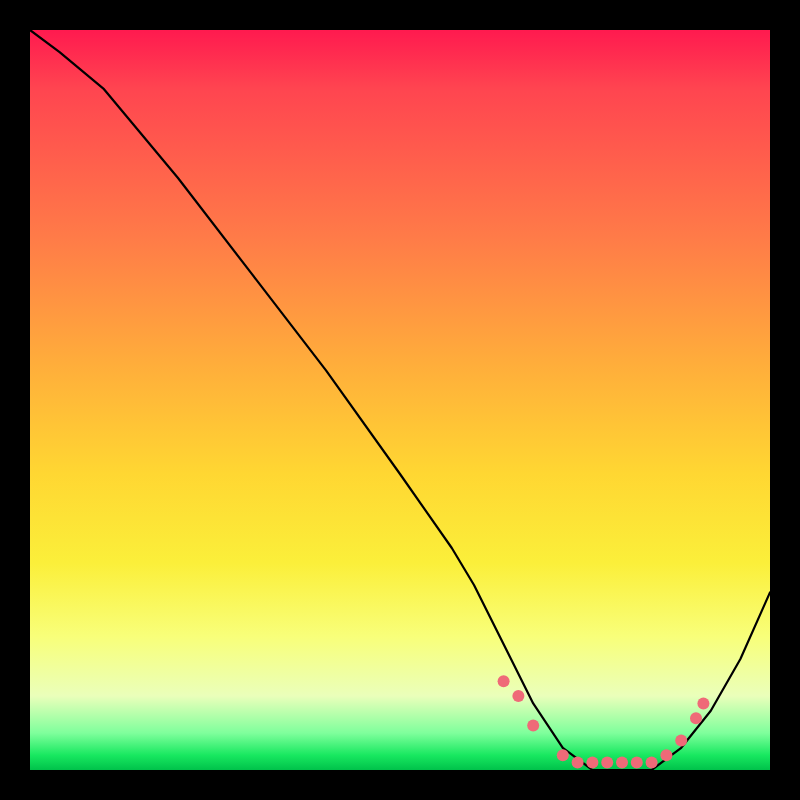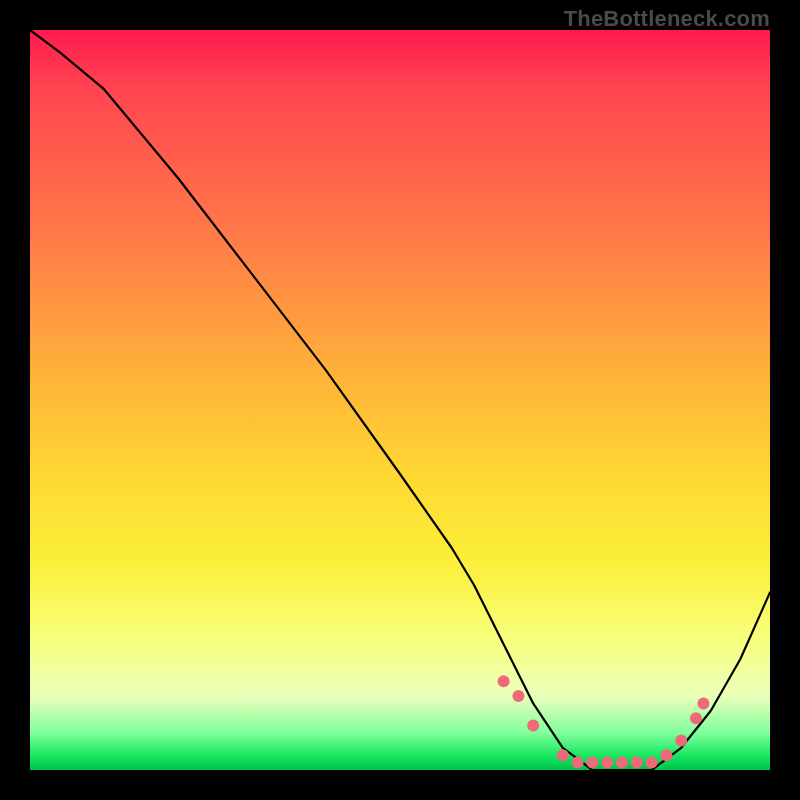--- a/index.html
+++ b/index.html
@@ -55,21 +55,20 @@
     font-weight: 600;
     letter-spacing: 0.2px;
     user-select: none;
   }
 </style>
 </head>
 <body>
 
 <div class="frame">
 
-  <div class="watermark">TheBottleneck.com</div>
 
   <div class="plot-area">
     <div class="gradient-bg"></div>
 
     <svg class="curve" viewBox="0 0 740 740" preserveAspectRatio="none">
       <g>
         <path id="curve-path" d="M 0 0 L 29.6 22.200000000000045 L 74 59.19999999999993 L 148 148 L 222 244.2 L 296 340.4 L 370 444 L 421.79999999999995 518 L 444 555 L 481 629 L 503.20000000000005 673.4 L 532.8 717.8 L 562.4 740 L 592 740 L 621.6 740 L 651.2 717.8 L 680.8000000000001 680.8 L 710.4 629 L 740 562.4" fill="none" stroke="#000" stroke-width="2.2" stroke-linecap="round" stroke-linejoin="round"></path>
       </g>
       <g id="markers">
           <circle cx="473.6" cy="651.2" r="6" fill="#ef6a78"></circle>

